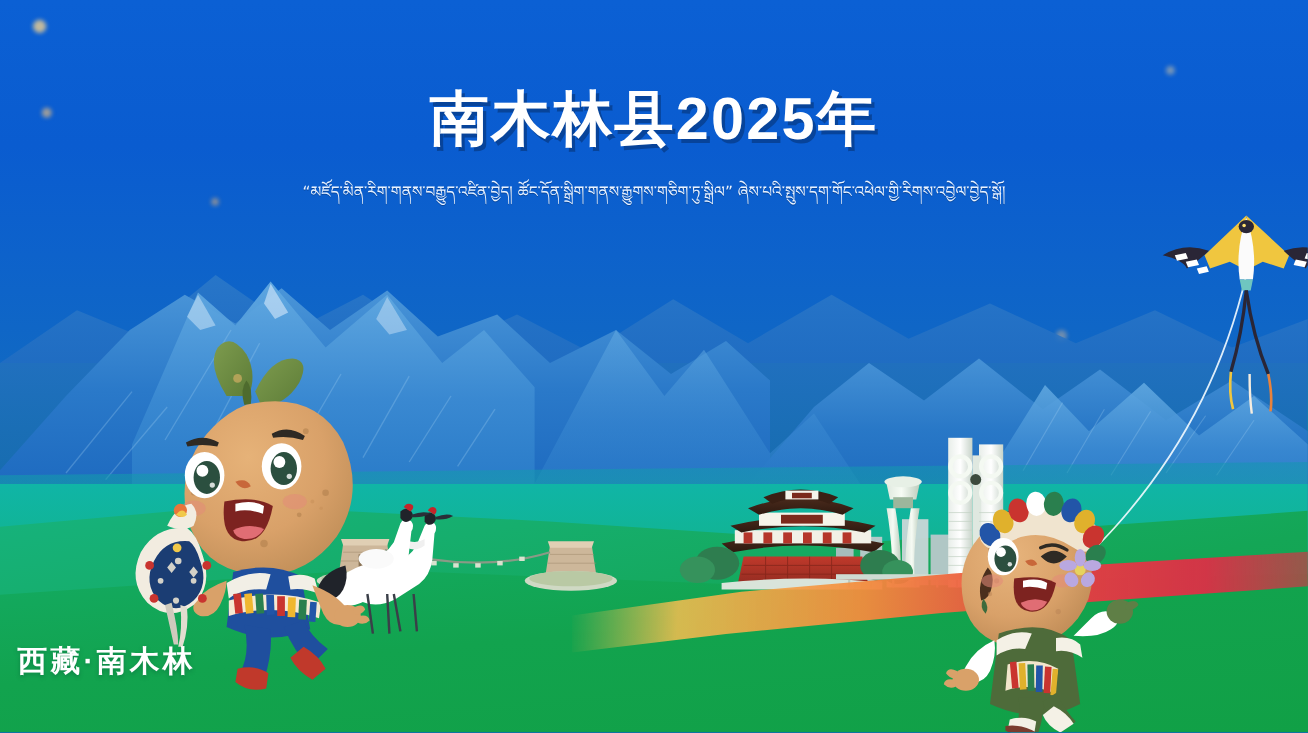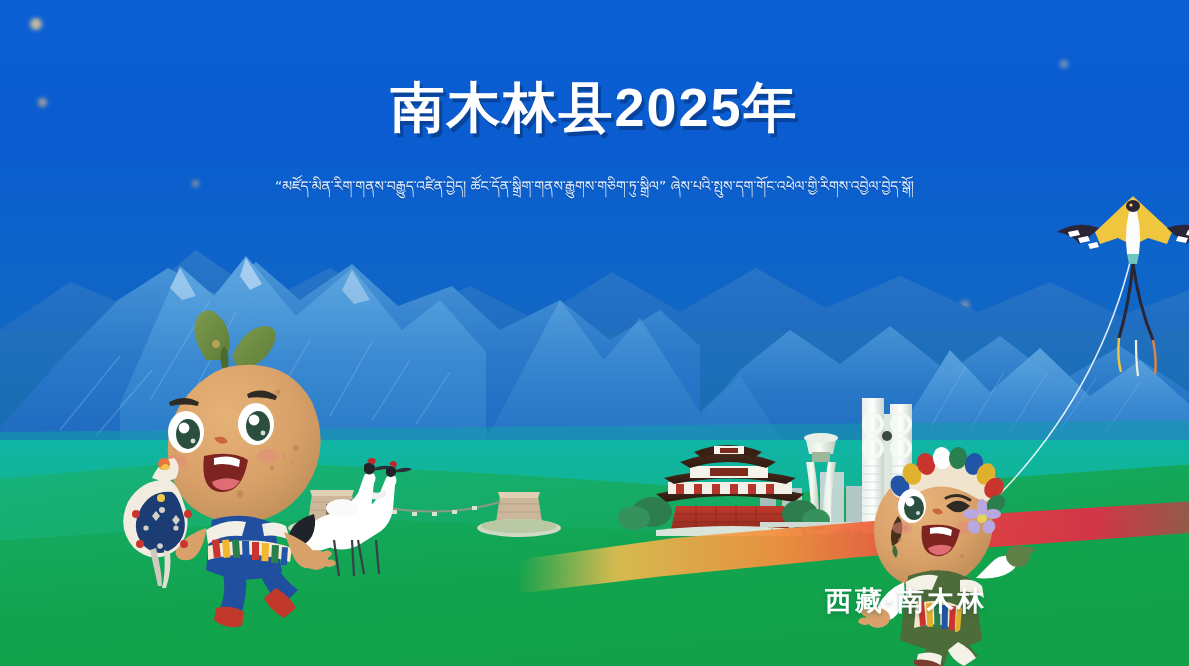--- a/index.html
+++ b/index.html
@@ -56,38 +56,38 @@
     font-family:"DejaVu Sans",sans-serif;
     text-shadow:1px 2px 0 rgba(6,48,110,.45);
   }
   .t-main2 {
     margin-top:8px; color:#ffffff; font-weight:bold; font-size:53px; letter-spacing:1px;
     text-shadow:3px 4px 0 rgba(6,48,110,.55);
     font-family:"Liberation Sans","DejaVu Sans",sans-serif;
     white-space:nowrap;
   }
   .t-tib2 {
-    margin-top:25px; color:#eaf3ff; font-size:14px;
+    margin-top:13px; color:#eaf3ff; font-size:14px;
     font-family:"DejaVu Sans",sans-serif;
     text-shadow:0 1px 0 rgba(6,48,110,.5);
     white-space:nowrap;
   }
   .t-date {
     margin-top:26px; color:#f5c033; font-weight:bold; font-size:35px; letter-spacing:1px;
     text-shadow:2px 3px 0 rgba(7,40,95,.6);
     font-family:"Liberation Sans","DejaVu Sans",sans-serif;
   }
   .t-big {
     margin-top:2px; color:#f4ba28; font-weight:bold; font-size:66px; letter-spacing:10px;
     text-indent:10px;
     text-shadow:3px 5px 0 rgba(7,40,95,.55);
     font-family:"Liberation Sans","DejaVu Sans",sans-serif;
   }
   .t-foot {
-    position:absolute; left:4px; top:583px; width:983px; text-align:right;
+    position:absolute; left:16px; top:583px; width:983px; text-align:left;
     color:#ffffff; font-weight:bold; font-size:27px; letter-spacing:3px; z-index:45;
     text-shadow:0 2px 4px rgba(4,70,48,.35);
     font-family:"Liberation Sans","DejaVu Sans",sans-serif;
   }
 
   .layer { position:absolute; left:0; top:0; }
 </style>
 </head>
 <body>
 

